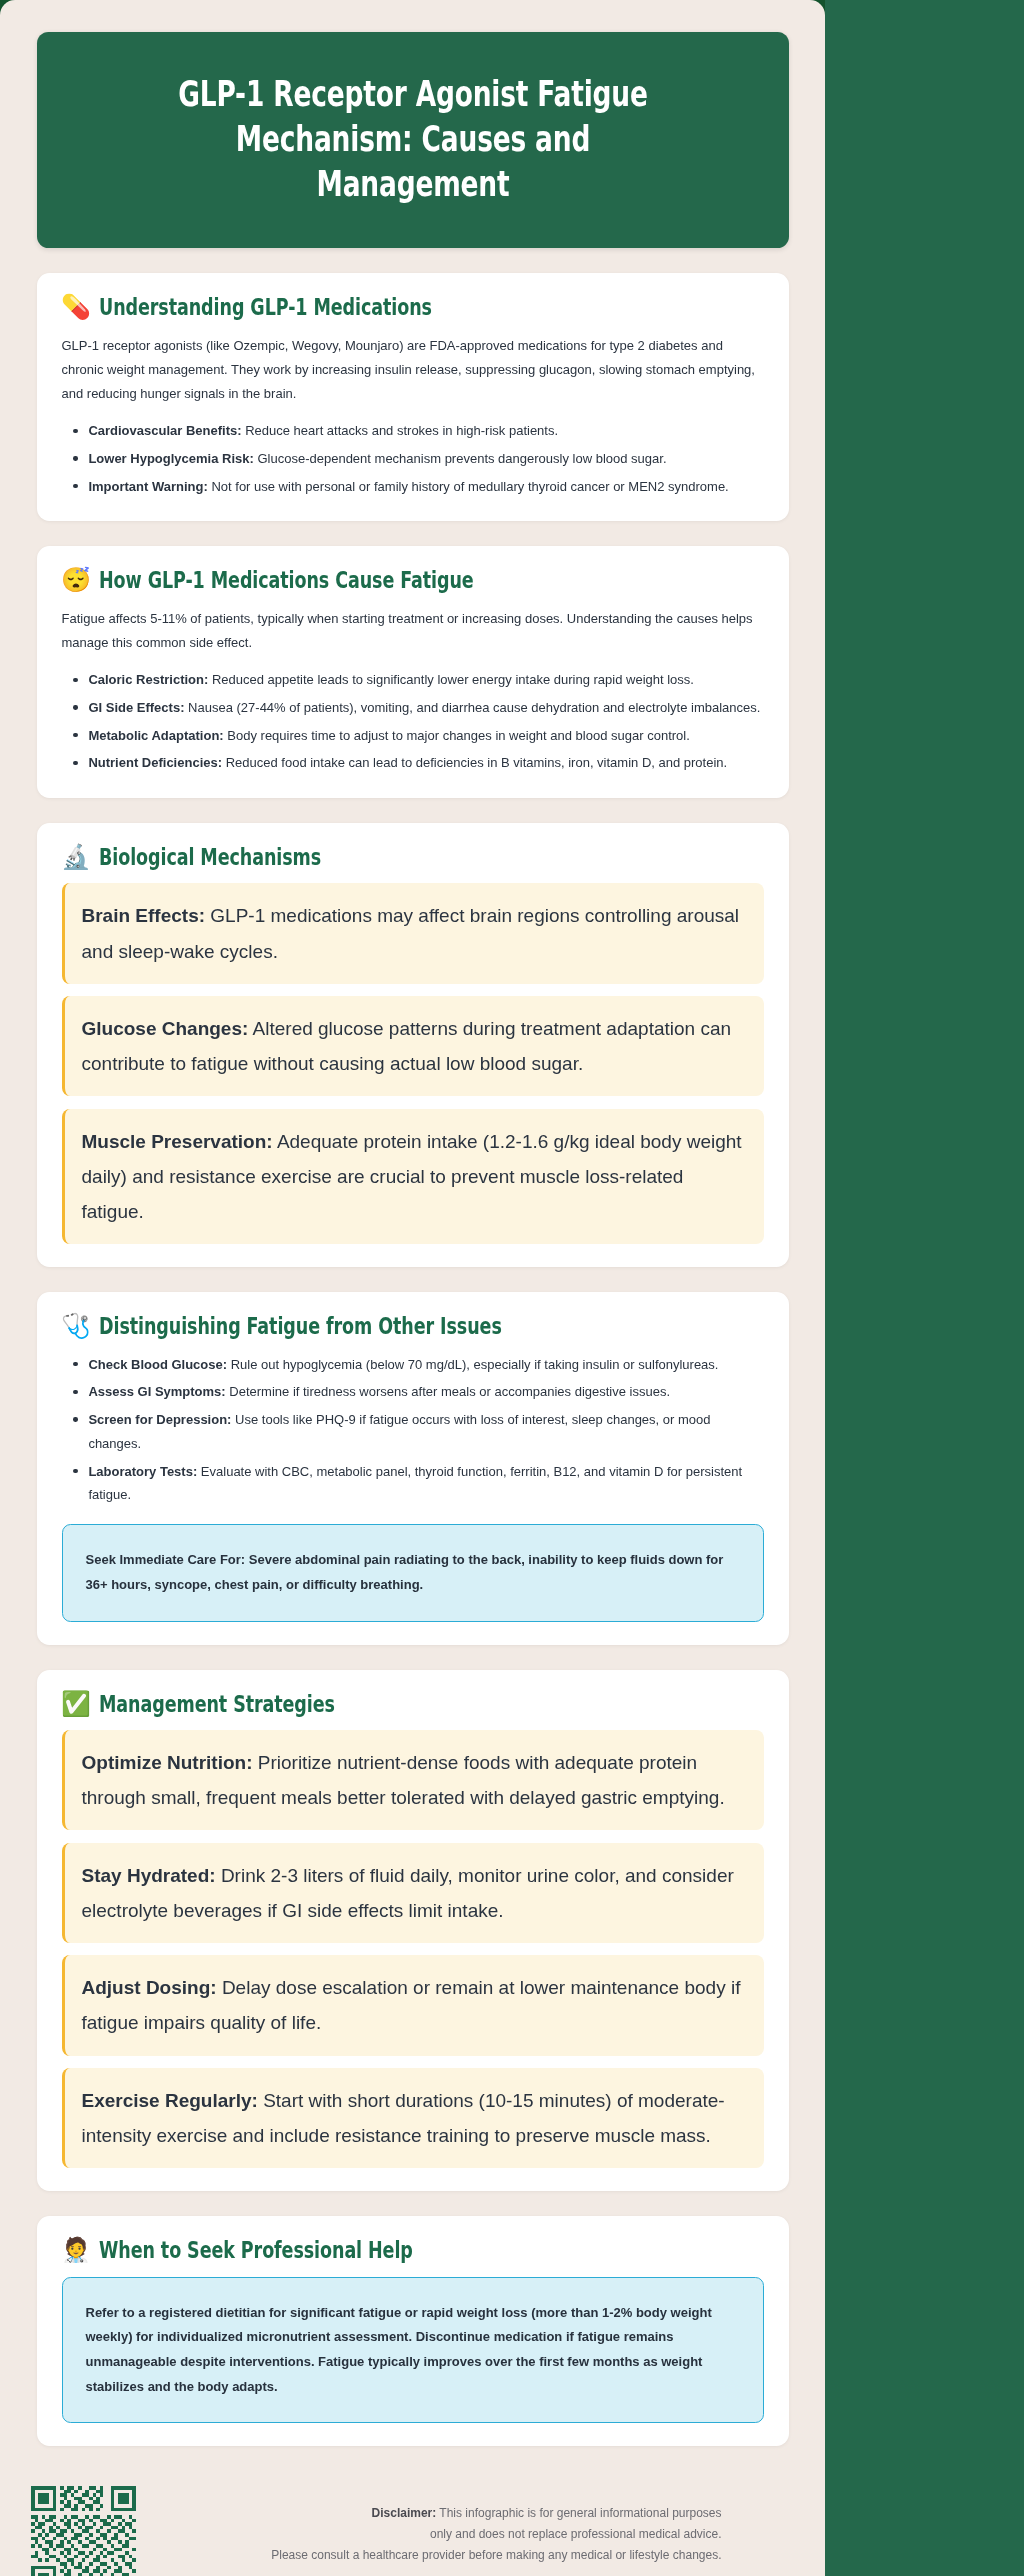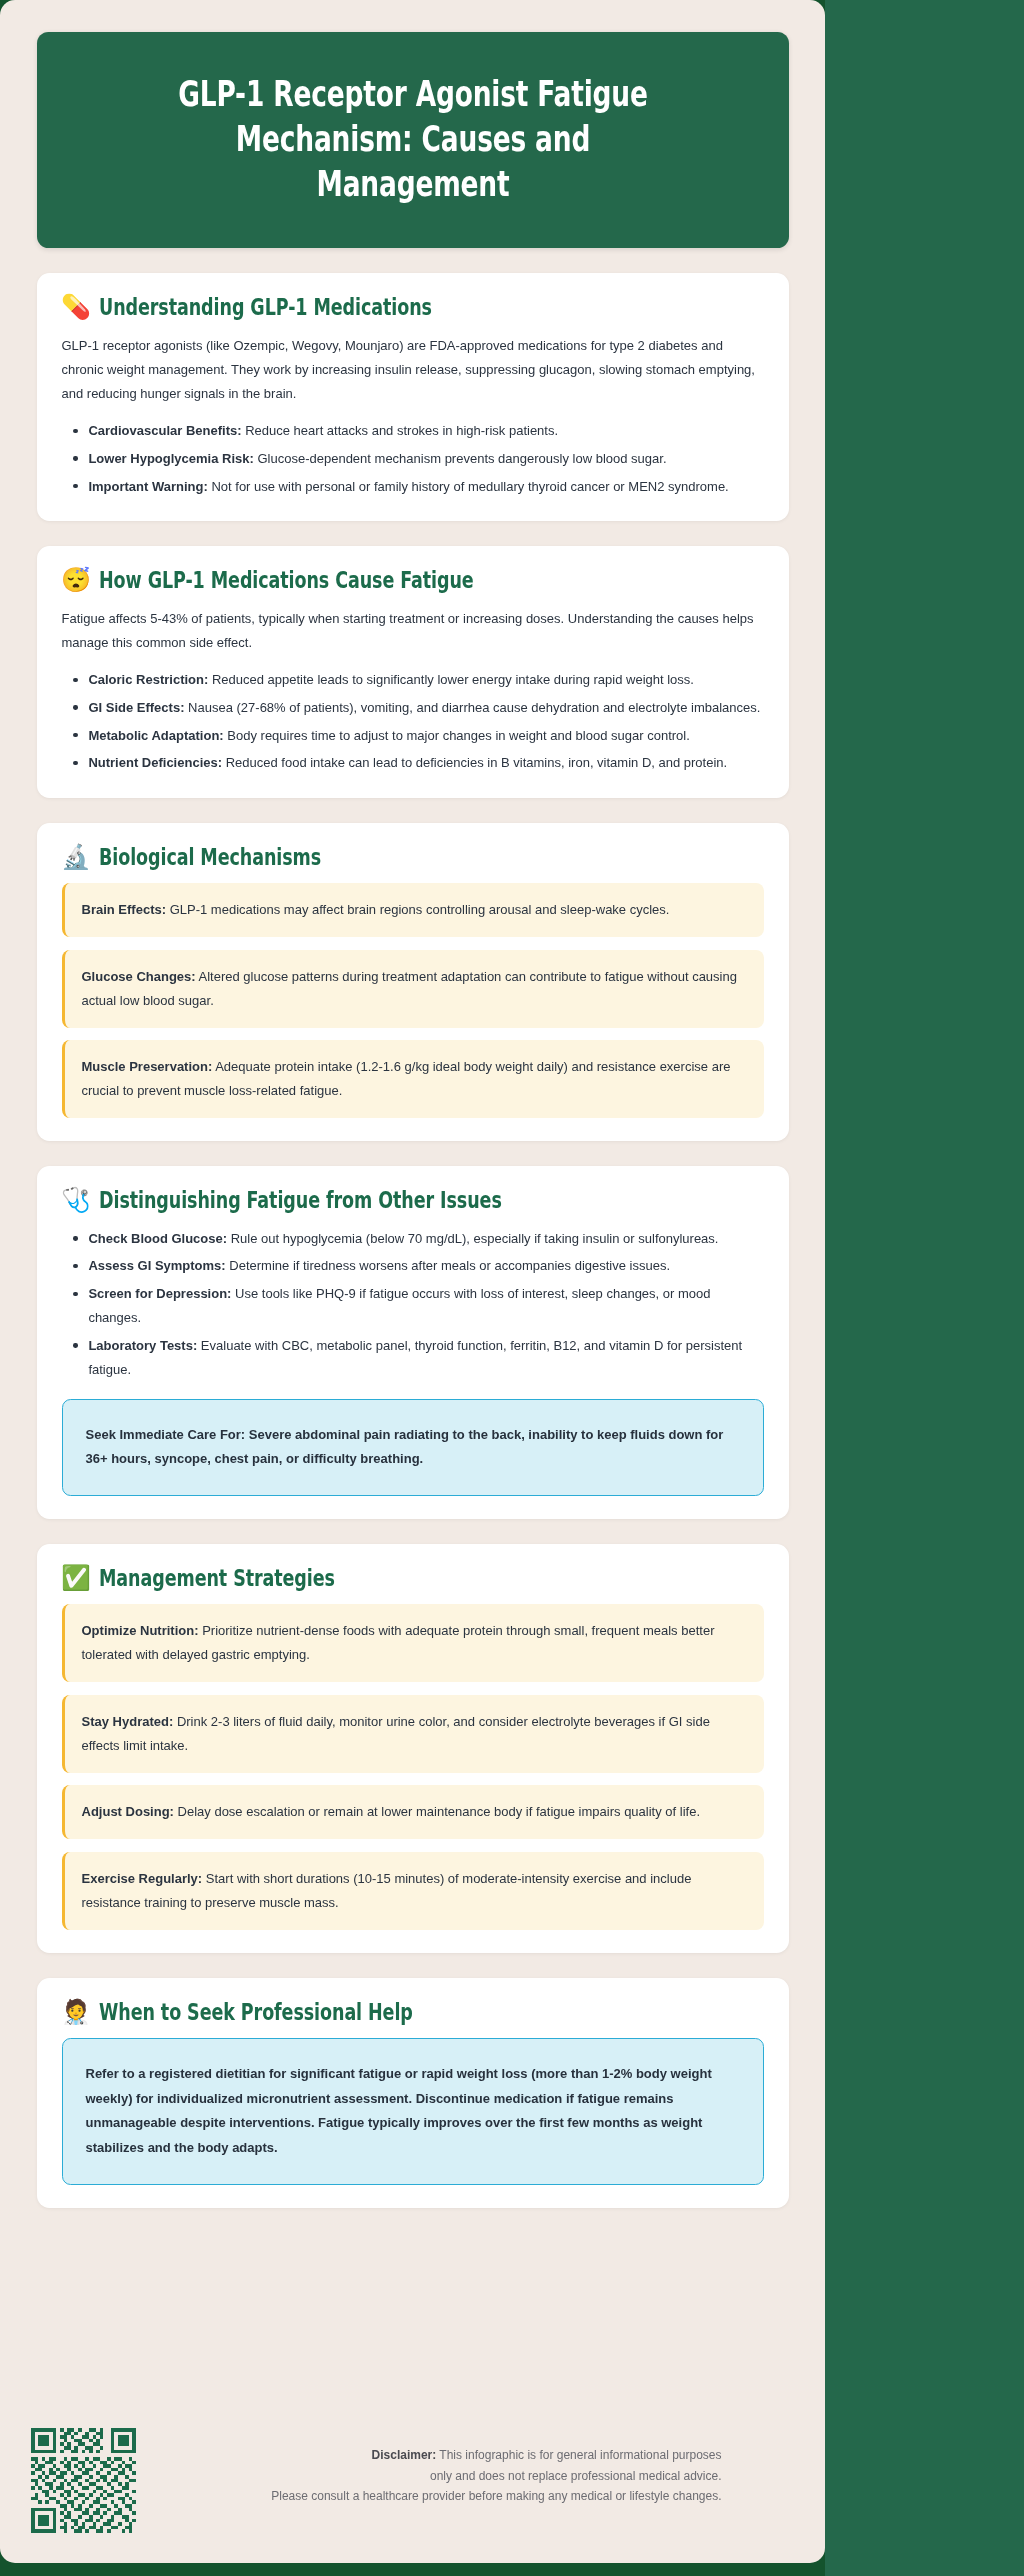--- a/index.html
+++ b/index.html
@@ -118,21 +118,21 @@
   }
   .lbl { font-weight: bold; }
 
   
   .hl {
     background: #FDF5E0;
     border-left: 3.8px solid #F5B731;
     padding: 15px 19px 15px 17px;
     margin-bottom: 12.4px;
     color: #2B3440;
-    font-size: 13px;
+    font-size: 19px;
     line-height: 1.85;
     border-radius: 8px;
   }
   .hl:last-child { margin-bottom: 0; }
 
   
   .alert {
     background: #D7F0F7;
     border: 1.5px solid #2BACD6;
     border-radius: 8.6px;
@@ -193,24 +193,24 @@
         <li><span class="lbl">Lower Hypoglycemia Risk:</span> <span>Glucose-dependent mechanism prevents dangerously low blood sugar.</span></li>
         <li><span class="lbl">Important Warning:</span> <span>Not for use with personal or family history of medullary thyroid cancer or MEN2 syndrome.</span></li>
       </ul>
     </div>
 
     <div class="card">
       <div class="card-head">
         <span class="card-icon">😴</span>
         <span class="card-title">How GLP-1 Medications Cause Fatigue</span>
       </div>
-      <div class="para">Fatigue affects 5-43% of patients, typically when starting treatment or increasing doses. Understanding the causes helps manage this common side effect.</div>
+      <div class="para">Fatigue affects 5-11% of patients, typically when starting treatment or increasing doses. Understanding the causes helps manage this common side effect.</div>
       <ul class="bullets">
         <li><span class="lbl">Caloric Restriction:</span> <span>Reduced appetite leads to significantly lower energy intake during rapid weight loss.</span></li>
-        <li><span class="lbl">GI Side Effects:</span> <span>Nausea (27-68% of patients), vomiting, and diarrhea cause dehydration and electrolyte imbalances.</span></li>
+        <li><span class="lbl">GI Side Effects:</span> <span>Nausea (27-44% of patients), vomiting, and diarrhea cause dehydration and electrolyte imbalances.</span></li>
         <li><span class="lbl">Metabolic Adaptation:</span> <span>Body requires time to adjust to major changes in weight and blood sugar control.</span></li>
         <li><span class="lbl">Nutrient Deficiencies:</span> <span>Reduced food intake can lead to deficiencies in B vitamins, iron, vitamin D, and protein.</span></li>
       </ul>
     </div>
 
     <div class="card">
       <div class="card-head">
         <span class="card-icon">🔬</span>
         <span class="card-title">Biological Mechanisms</span>
       </div>

